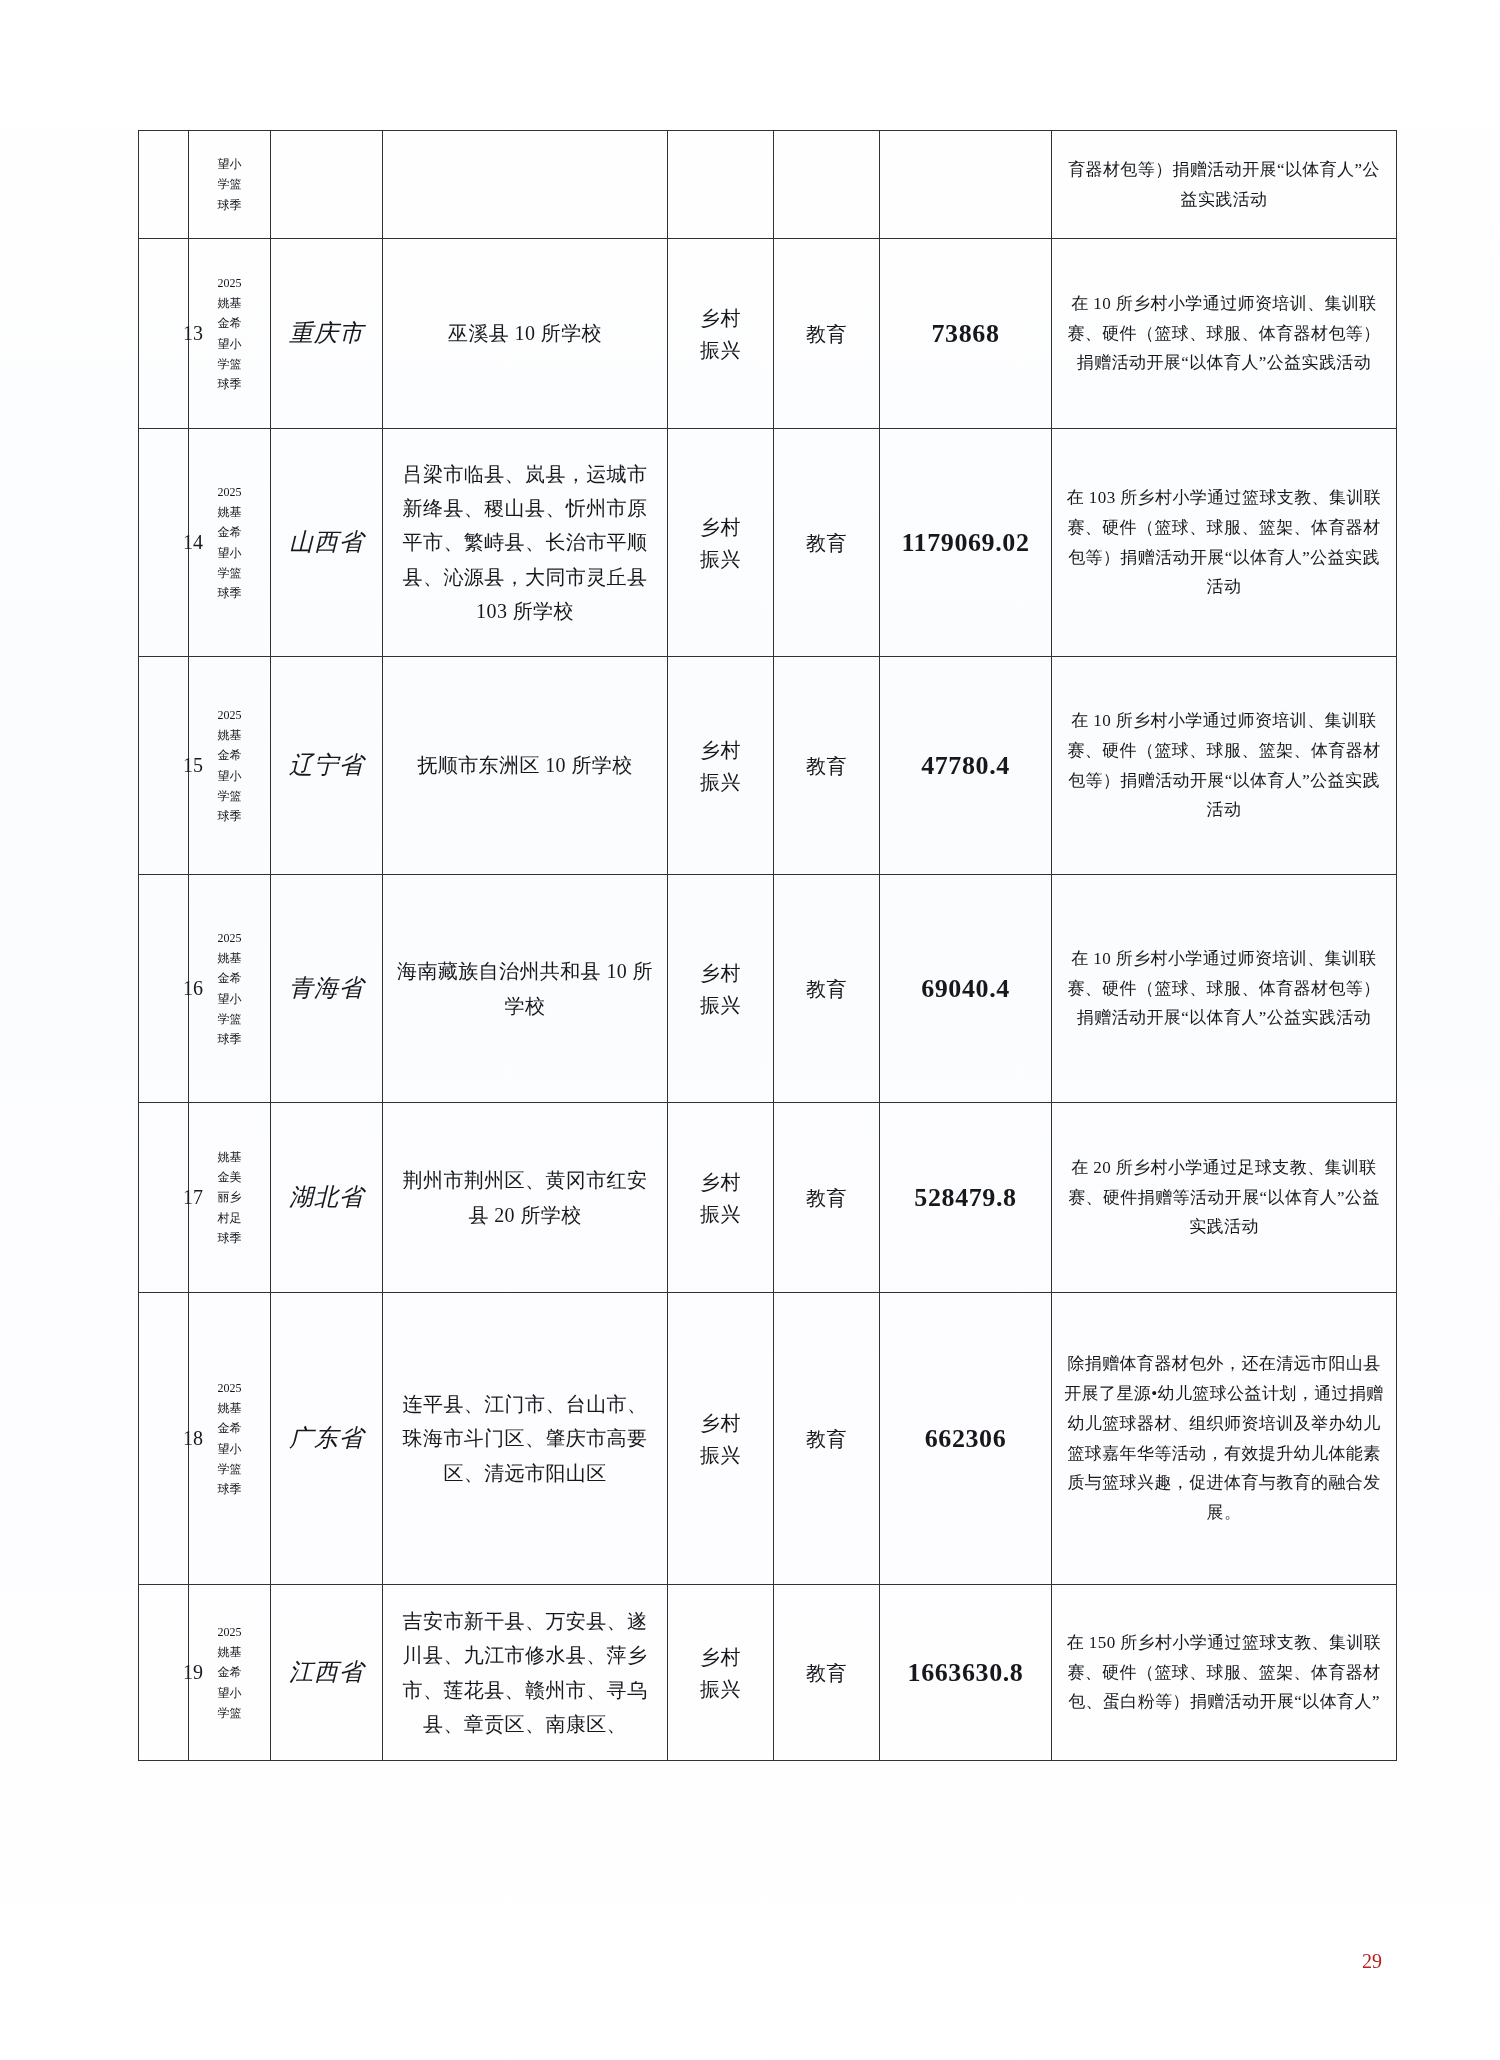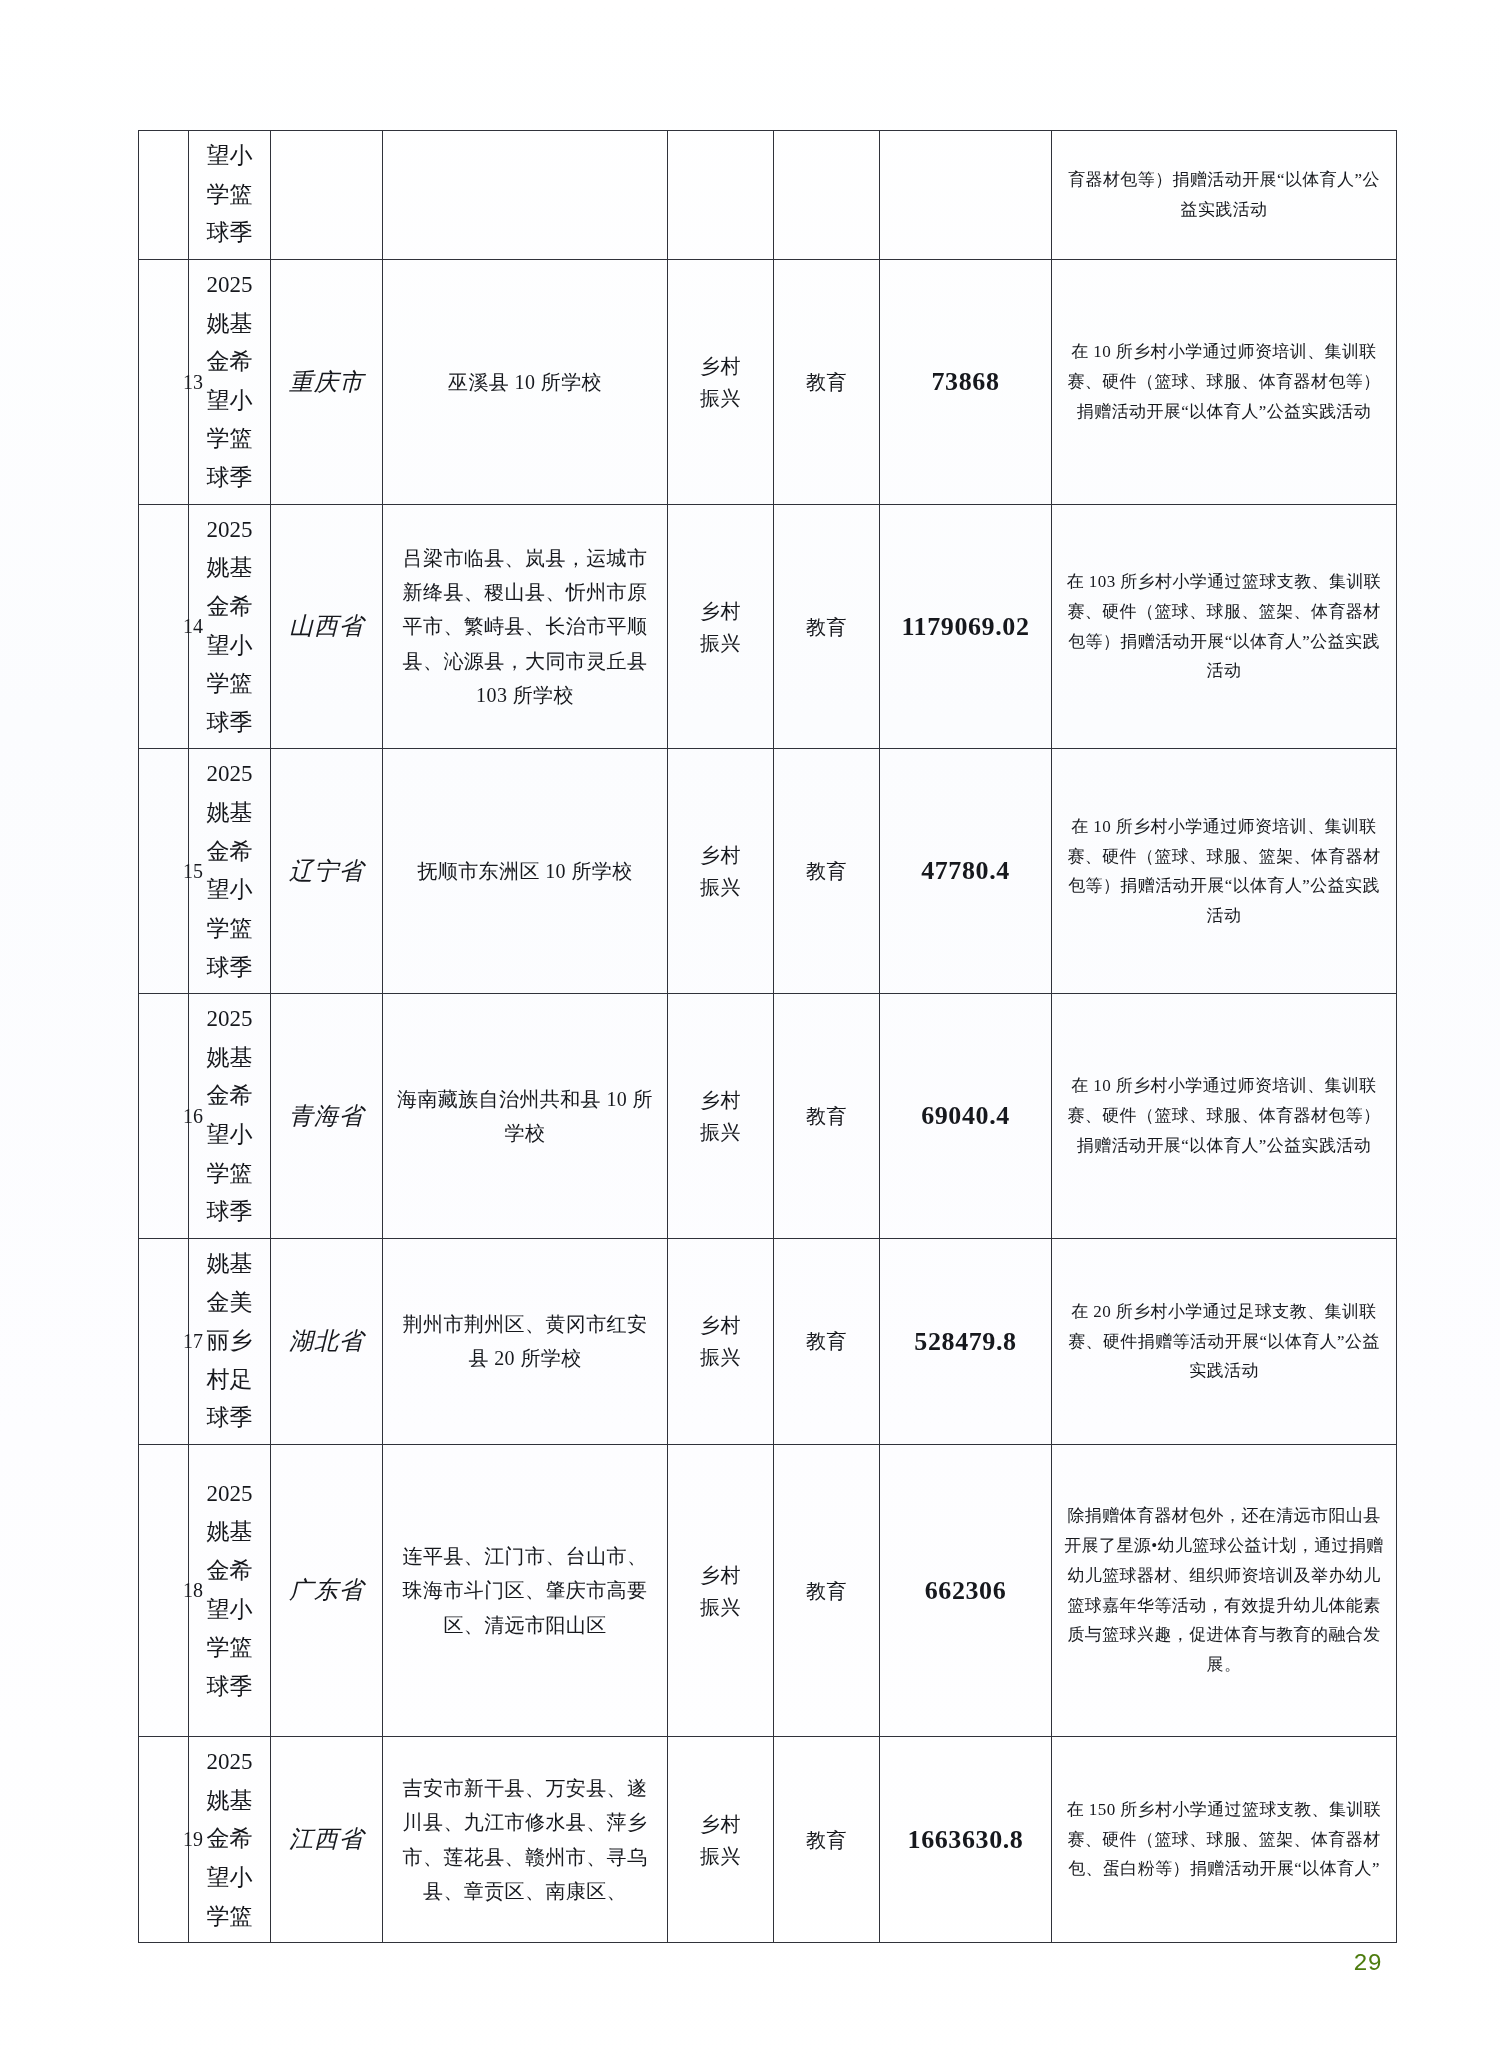--- a/index.html
+++ b/index.html
@@ -50,21 +50,21 @@
   col.c-name{width:82px;}
   col.c-prov{width:112px;}
   col.c-area{width:285px;}
   col.c-type{width:106px;}
   col.c-field{width:106px;}
   col.c-amt{width:172px;}
   col.c-desc{width:345px;}
 
   td.no{font-size:20px;letter-spacing:0;padding-left:44px;}
   td.name{
-    font-size:23px;
+    font-size:12px;
     line-height:1.68;
     padding:6px 8px;
     letter-spacing:0;
   }
   td.prov{font-size:24px;letter-spacing:1px;font-style:italic;}
   td.area{
     font-size:20px;
     line-height:1.72;
     text-align:center;
     padding:13px 10px;
@@ -73,23 +73,23 @@
   td.amt{font-size:26px;letter-spacing:0.6px;font-weight:bold;}
   td.desc{
     font-size:17px;
     line-height:1.75;
     padding:8px 12px;
   }
   .pagenum{
     position:absolute;
     right:118px;
     top:1950px;
-    font-size:24px;
-    color:#4d7c0f;
-    font-family:Liberation Mono, monospace;
+    font-size:20px;
+    color:#b91c1c;
+    font-family:Liberation Serif, serif;
   }
 </style>
 </head>
 <body>
 
 <div class="page">
 
   <div class="table-wrap">
     <table>
       <colgroup>

